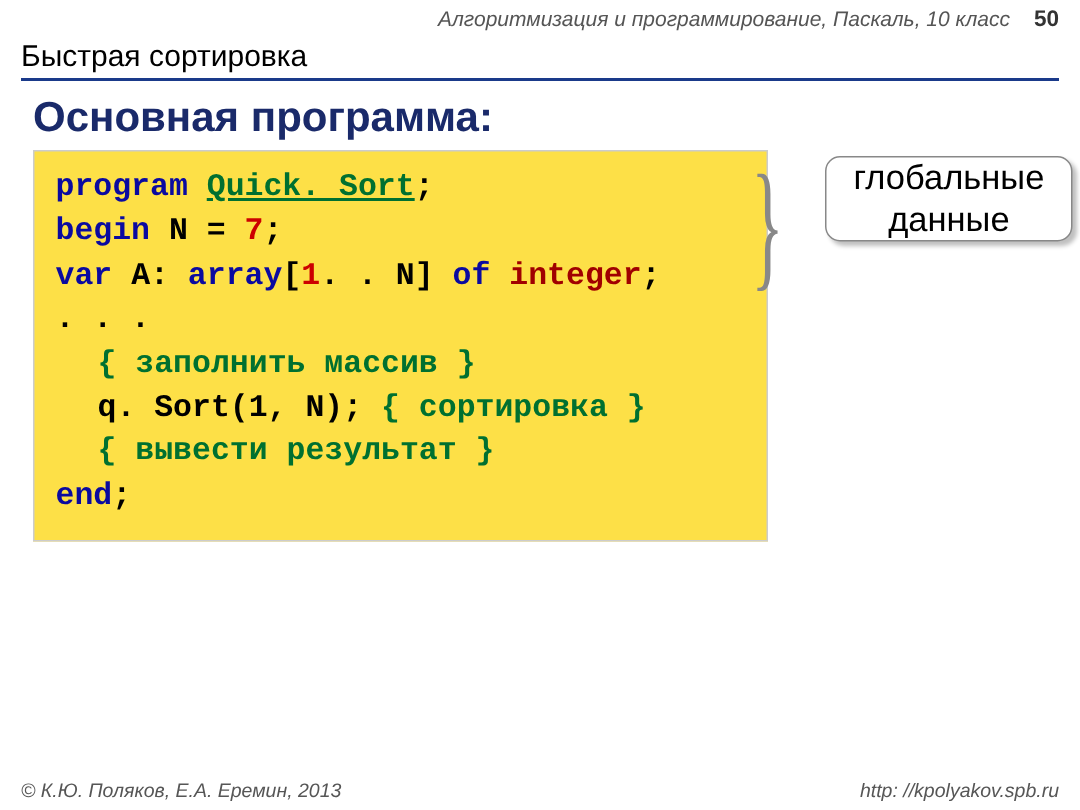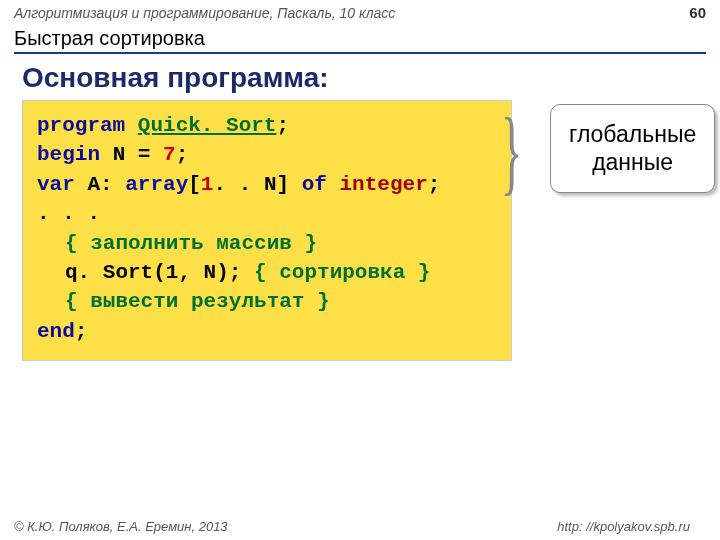--- a/index.html
+++ b/index.html
@@ -7,21 +7,21 @@
     padding: 0;
     width: 720px;
     height: 540px;
     font-family: Arial, sans-serif;
     background: #fff;
     position: relative;
     overflow: hidden;
   }
   .header {
     display: flex;
-    justify-content: space-between;
+    justify-content: flex-end;
     align-items: baseline;
     padding: 4px 14px 0 14px;
     font-style: italic;
     color: #555;
     font-size: 14px;
     gap: 16px;
   }
   .page-num {
     font-weight: bold;
     font-style: normal;
@@ -64,55 +64,55 @@
   .cm  { color: #007030; text-align: center; }
   .indent { display:inline-block; width:28px; }
   .callout {
     position: absolute;
     left: 528px;
     top: 4px;
     background: #fff;
     border: 1px solid #888;
     border-radius: 10px;
     box-shadow: 3px 3px 3px rgba(0,0,0,.25);
-    padding: 16px 18px;
+    padding: 0 18px;
     font-size: 23px;
     color: #000;
     text-align: center;
     line-height: 1.2;
   }
   .brace {
     position: absolute;
     left: 468px;
     top: 6px;
     font-size: 90px;
     line-height: 90px;
     color: #888;
     transform: scaleX(0.5) scaleY(1.05);
     font-family: "Times New Roman", serif;
   }
   .footer {
     position: absolute;
     bottom: 6px;
     left: 0;
-    right: 16px;
+    right: 0;
     display: flex;
     justify-content: space-between;
     padding: 0 14px;
     font-style: italic;
     font-size: 13px;
     color: #565656;
   }
 </style>
 </head>
 <body>
 
 <div class="header">
   <span>Алгоритмизация и программирование, Паскаль, 10 класс</span>
-  <span class="page-num">60</span>
+  <span class="page-num">50</span>
 </div>
 
 <div class="title">Быстрая сортировка</div>
 <div class="subtitle">Основная программа:</div>
 
 <div class="code-area">
 
   <div class="code-box">
     <div>
       <span class="kw">program</span>

